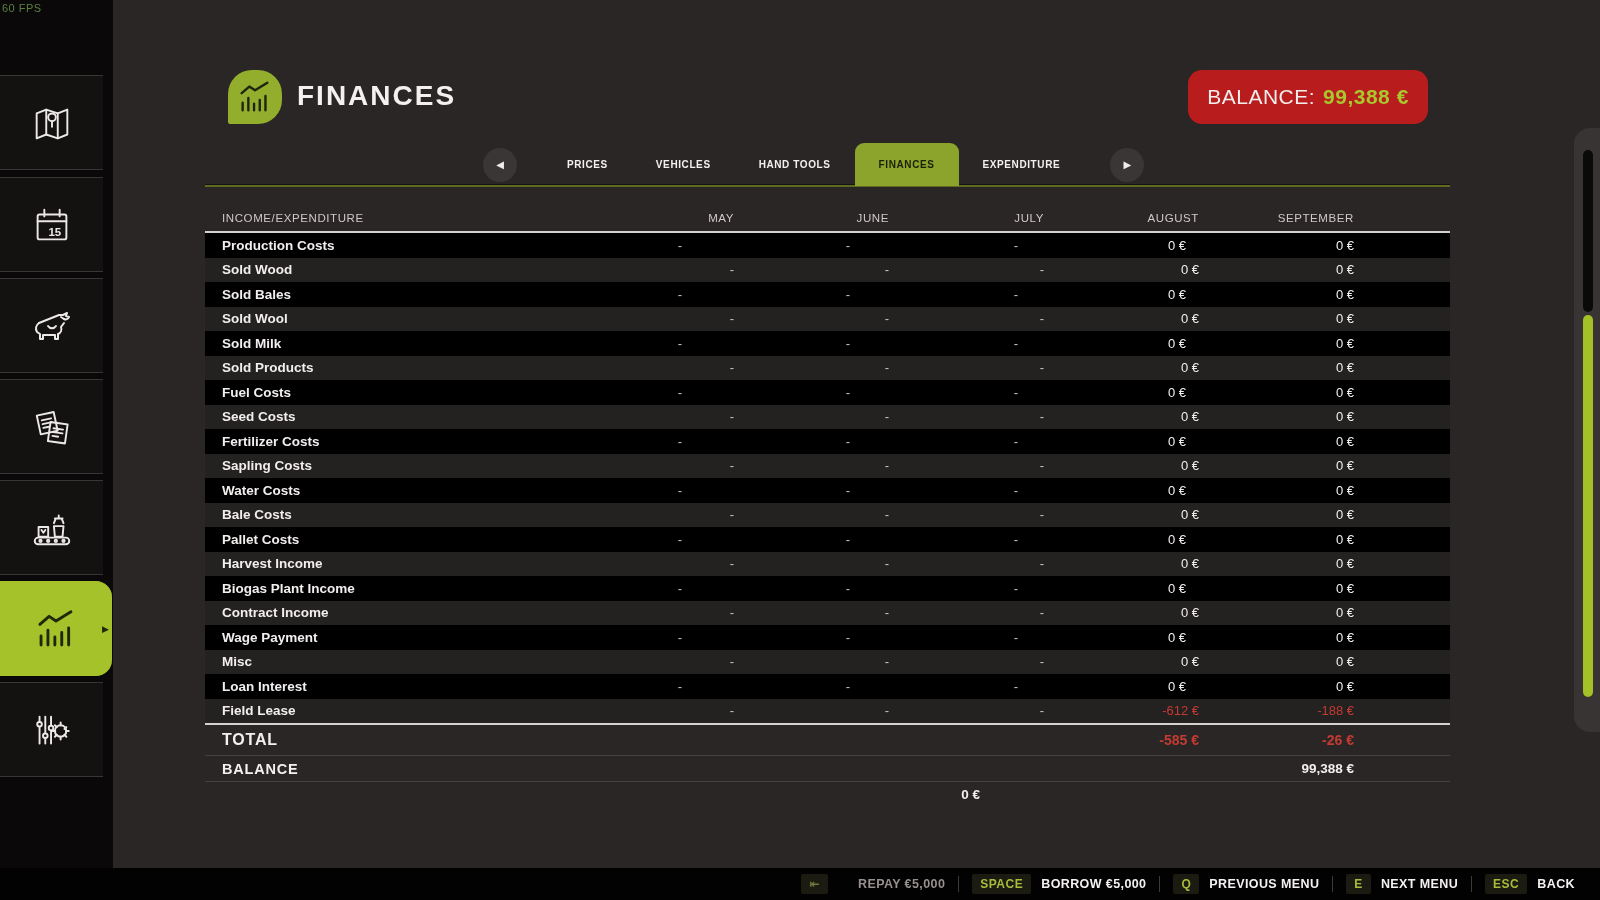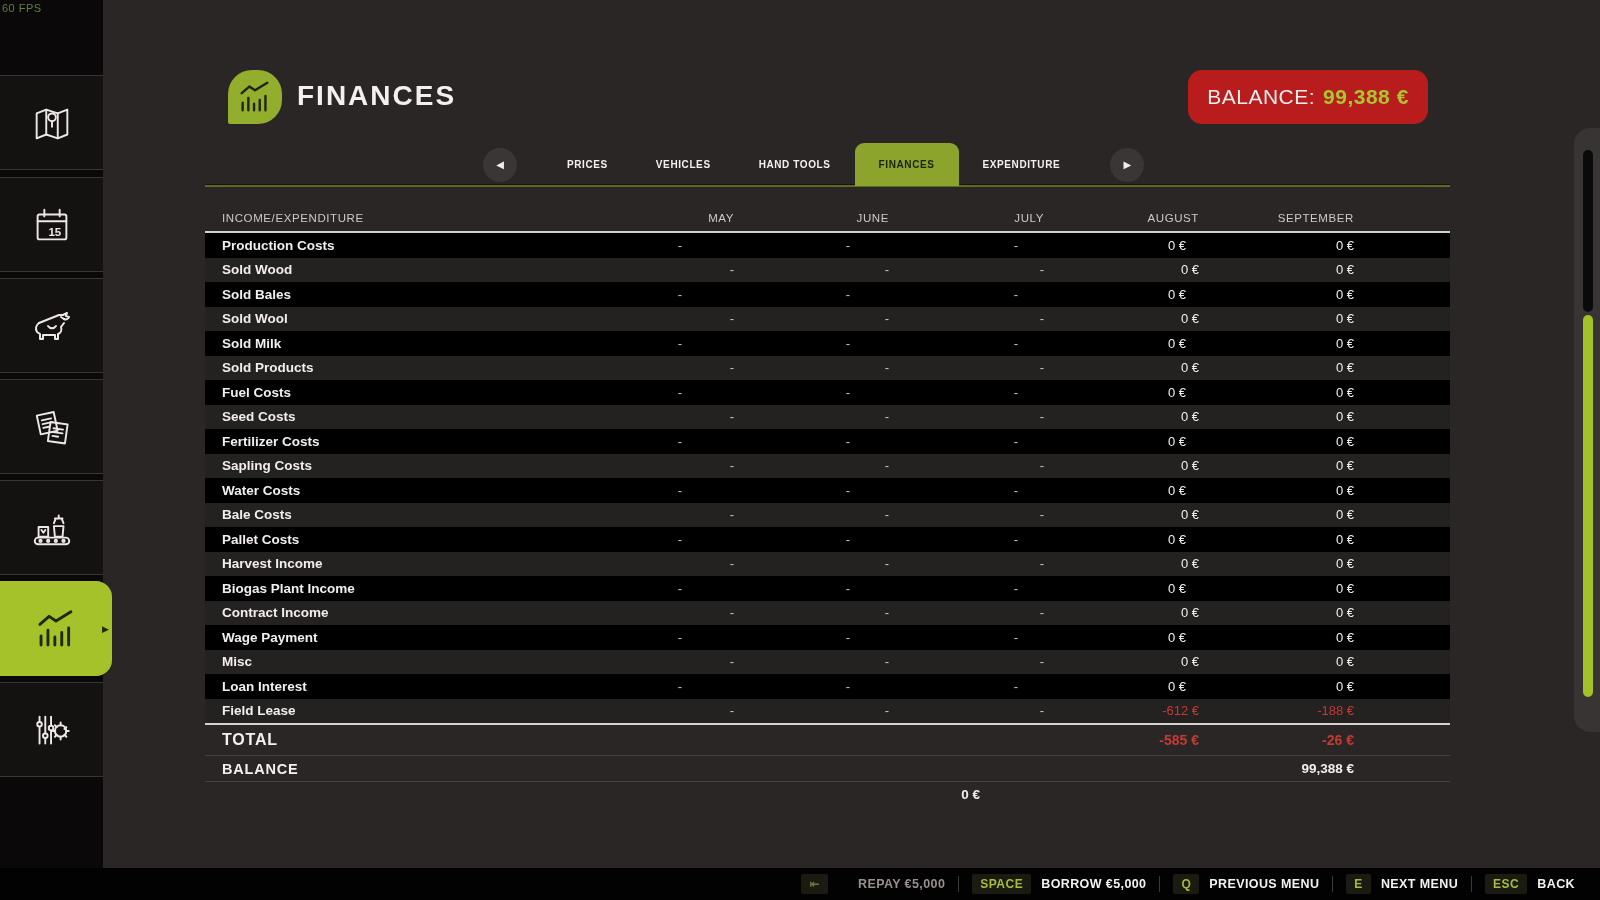--- a/index.html
+++ b/index.html
@@ -7,21 +7,21 @@
   body {
     background:#2a2625;
     font-family:"Liberation Sans","DejaVu Sans",sans-serif;
     color:#f2eeee; position:relative;
   }
 
   
   .fps { position:absolute; left:2px; top:2px; font-size:11px; color:#5d8042; letter-spacing:.5px; z-index:30; }
 
   
-  .sidebar { position:absolute; left:0; top:0; width:103px; height:868px; background:#0a0808; z-index:10; }
+  .sidebar { position:absolute; left:0; top:0; width:113px; height:868px; background:#0a0808; z-index:10; }
   .tile {
     position:absolute; left:0; width:103px; height:95px;
     background:#141111; display:flex; align-items:center; justify-content:center;
     border-top:1px solid #3a3535; border-bottom:1px solid #3a3535; cursor:pointer;
   }
   .tile.active {
     background:#a6c22a; width:112px; border-color:#a6c22a;
     border-radius:0 16px 16px 0;
   }
   .tile.active .arrow-notch {

